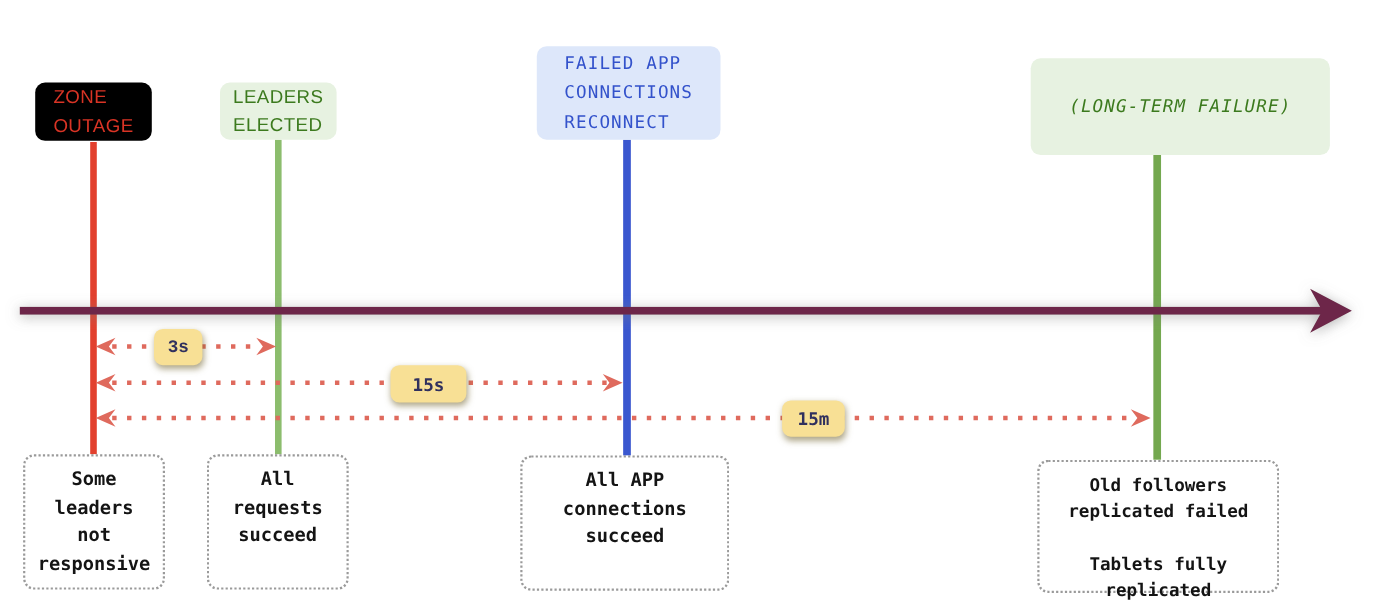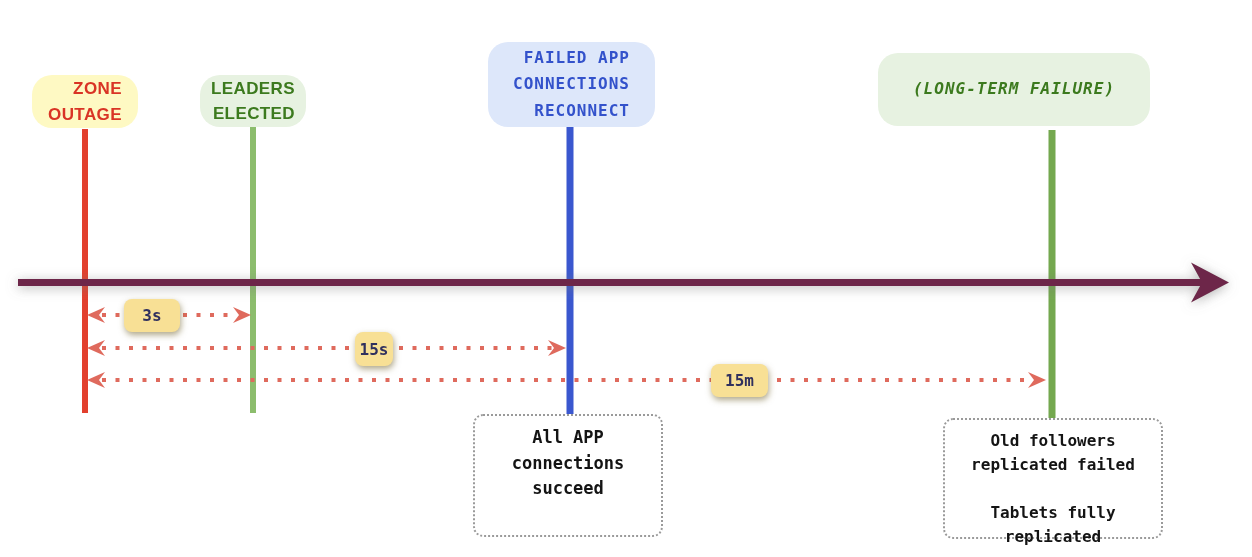--- a/index.html
+++ b/index.html
@@ -3,25 +3,25 @@
 <meta charset="utf-8">
 <style>
   html,body{margin:0;padding:0;background:#ffffff;}
   .canvas{
     position:relative;width:1252px;height:557px;background:#ffffff;
     font-family:"DejaVu Sans Mono","Liberation Mono",monospace;overflow:hidden;
   }
   .layer{position:absolute;left:0;top:0;}
   .event-label{
     position:absolute;display:flex;flex-direction:column;align-items:center;justify-content:center;
-    text-align:right;border-radius:20px;font-weight:bold;white-space:pre-line;
+    text-align:left;border-radius:9px;font-weight:normal;white-space:pre-line;
   }
   .lbl-sans{font-family:"Liberation Sans","DejaVu Sans",sans-serif;font-size:17px;letter-spacing:.4px;line-height:1.5;}
   .lbl-mono{font-size:16px;letter-spacing:1px;line-height:1.65;}
-  .lbl-red{background:#fef9c3;color:#d93425;}
+  .lbl-red{background:#000000;color:#d93425;}
   .lbl-green{background:#e7f2e1;color:#3c7a1e;}
   .lbl-blue{background:#dde7fa;color:#3352cb;}
   .italic-line{font-style:italic;white-space:pre-line;}
   .note-box{
     position:absolute;border:2px dotted #9a9a9a;border-radius:10px;background:#ffffff;
     display:flex;align-items:flex-start;justify-content:center;
     font-weight:bold;color:#141414;text-align:center;white-space:pre-line;
     font-size:17px;line-height:1.5;padding-top:9px;box-sizing:border-box;
   }
   .badge{
@@ -73,28 +73,35 @@
   <div class="event-label lbl-sans lbl-red" style="left:32px;top:75px;width:106px;height:53px;">ZONE
 OUTAGE</div>
 
   <div class="event-label lbl-sans lbl-green" style="left:200px;top:75px;width:106px;height:52px;">LEADERS
 ELECTED</div>
 
   <div class="event-label lbl-mono lbl-blue" style="left:488px;top:42px;width:167px;height:85px;">FAILED APP
 CONNECTIONS
 RECONNECT</div>
 
-  <div class="event-label lbl-mono lbl-green" style="left:878px;top:53px;width:272px;height:73px;">
+  <div class="event-label lbl-mono lbl-green" style="left:937px;top:53px;width:272px;height:88px;">
     <span class="italic-line">(LONG-TERM FAILURE)</span>
   </div>
 
-  <div class="badge" style="left:124px;top:299px;width:56px;height:33px;">3s</div>
-  <div class="badge" style="left:355px;top:332px;width:38px;height:34px;">15s</div>
+  <div class="badge" style="left:140px;top:299px;width:44px;height:33px;font-family:Liberation Mono, monospace;">3s</div>
+  <div class="badge" style="left:355px;top:332px;width:69px;height:34px;">15s</div>
   <div class="badge" style="left:711px;top:364px;width:57px;height:33px;">15m</div>
 
+  <div class="note-box" style="left:21px;top:413px;width:129px;height:123px;">Some
+leaders
+not
+responsive</div>
+  <div class="note-box" style="left:188px;top:413px;width:129px;height:123px;">All
+requests
+succeed</div>
   <div class="note-box" style="left:473px;top:414px;width:190px;height:123px;">All APP
 connections
 succeed</div>
   <div class="note-box" style="left:943px;top:418px;width:220px;height:121px;font-size:16px;">Old followers
 replicated failed
 
 Tablets fully
 replicated</div>
 
 </div>

